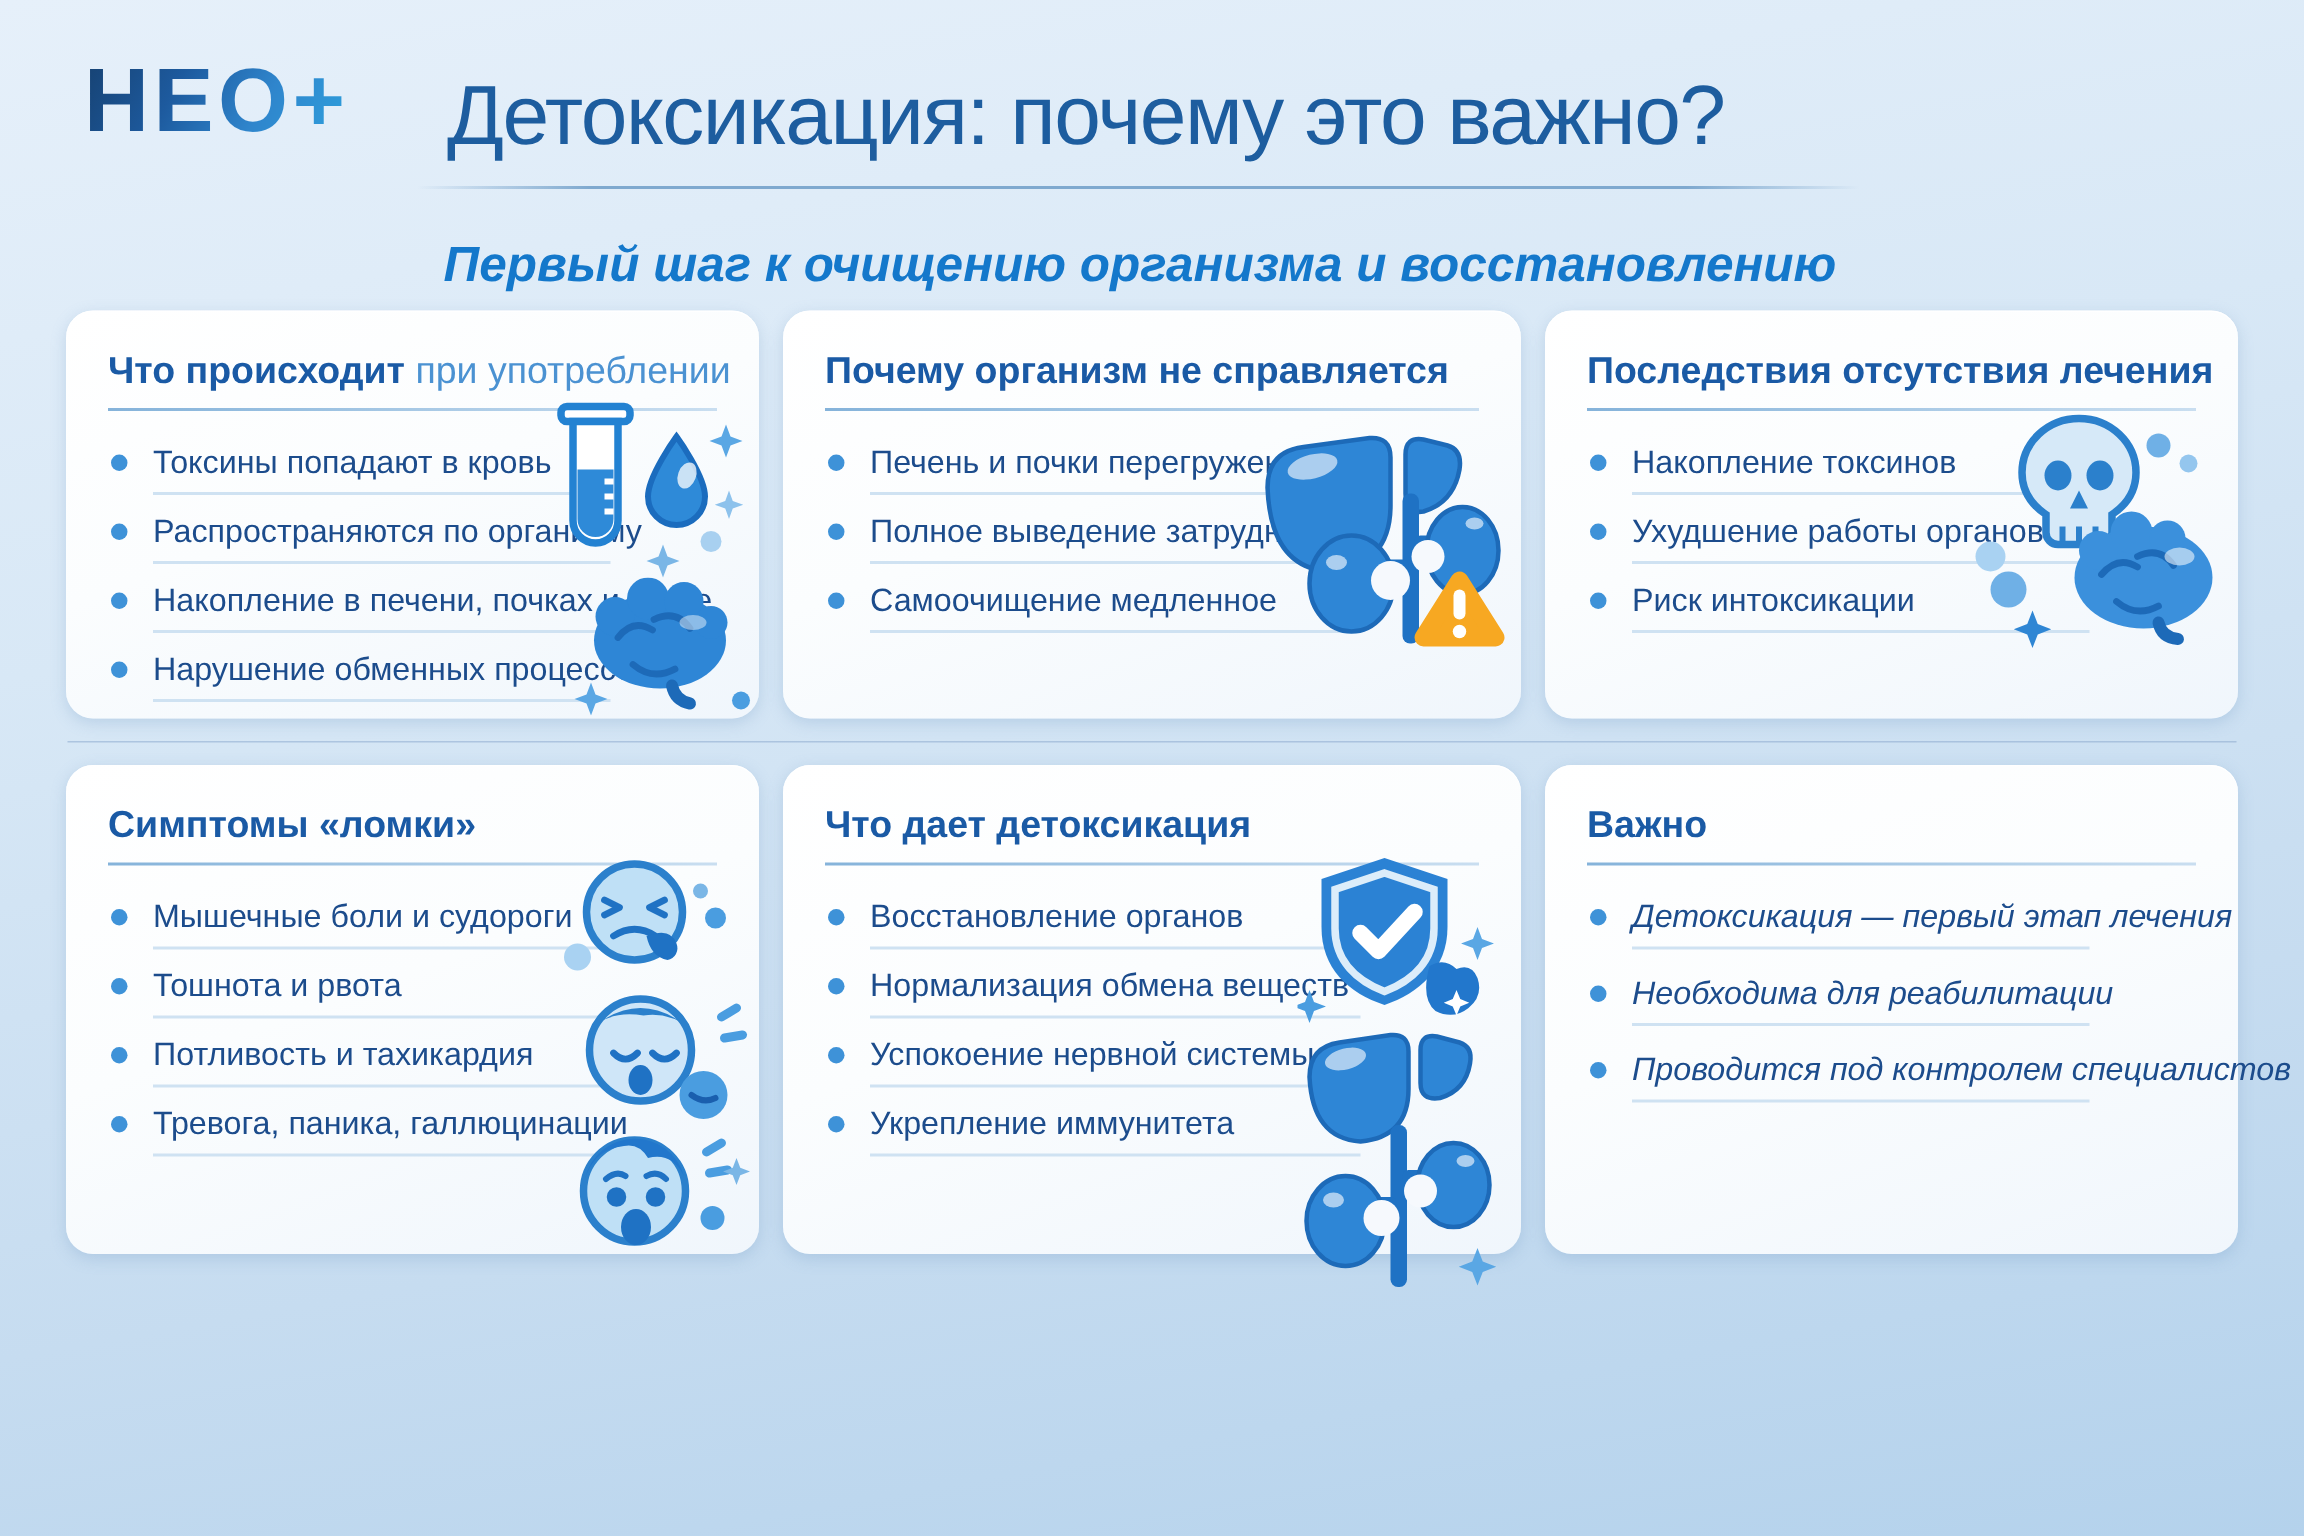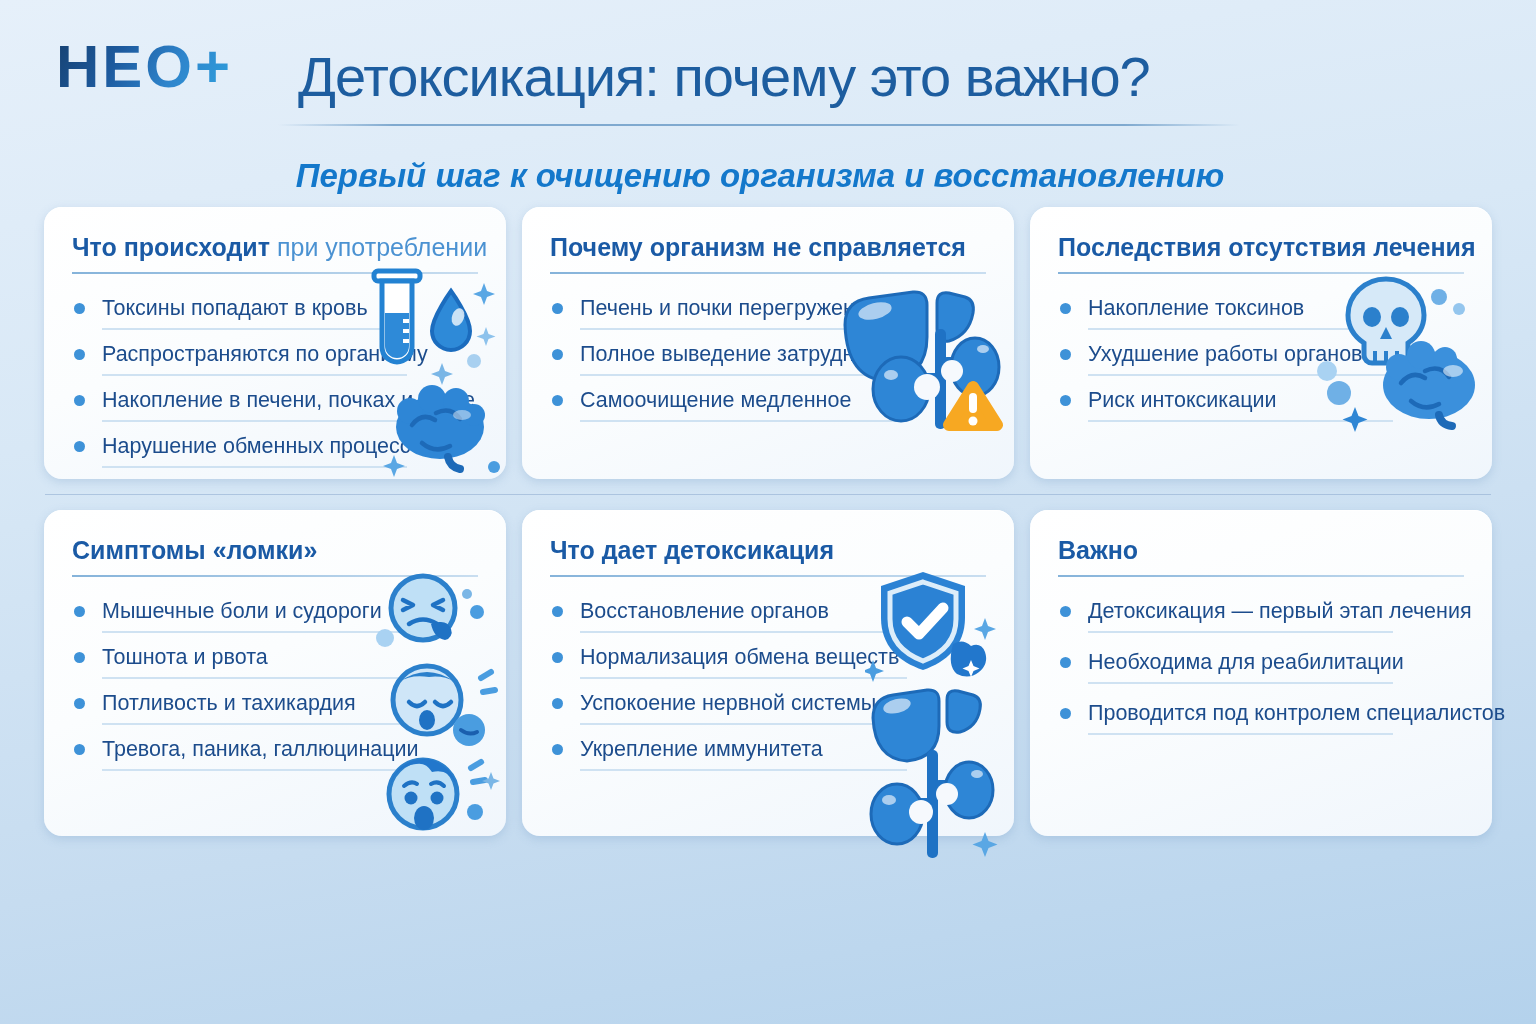--- a/index.html
+++ b/index.html
@@ -58,21 +58,21 @@
     font-size:21.5px; color:#1c4c8c; white-space:nowrap;
   }
   ul.bullets li::before{
     content:''; position:absolute; left:2px; top:7px; width:11px; height:11px;
     border-radius:50%; background:#3e92d8;
   }
   ul.bullets li::after{
     content:''; position:absolute; left:30px; bottom:0; height:2px; width:75%;
     background:#cfe2f2;
   }
-  .card-6 ul.bullets li{ margin-bottom:17px; }
+  .card-6 ul.bullets li{ margin-bottom:17px;font-style:italic; }
   .icon-cluster{ position:absolute; pointer-events:none; }
 </style>
 </head>
 <body>
 
 <div class="logo">НЕО+</div>
 <div class="main-title">
   <span class="t-bold">Детоксикация:</span><span class="t-reg"> почему это важно?</span>
 </div>
 <div class="title-underline"></div>

